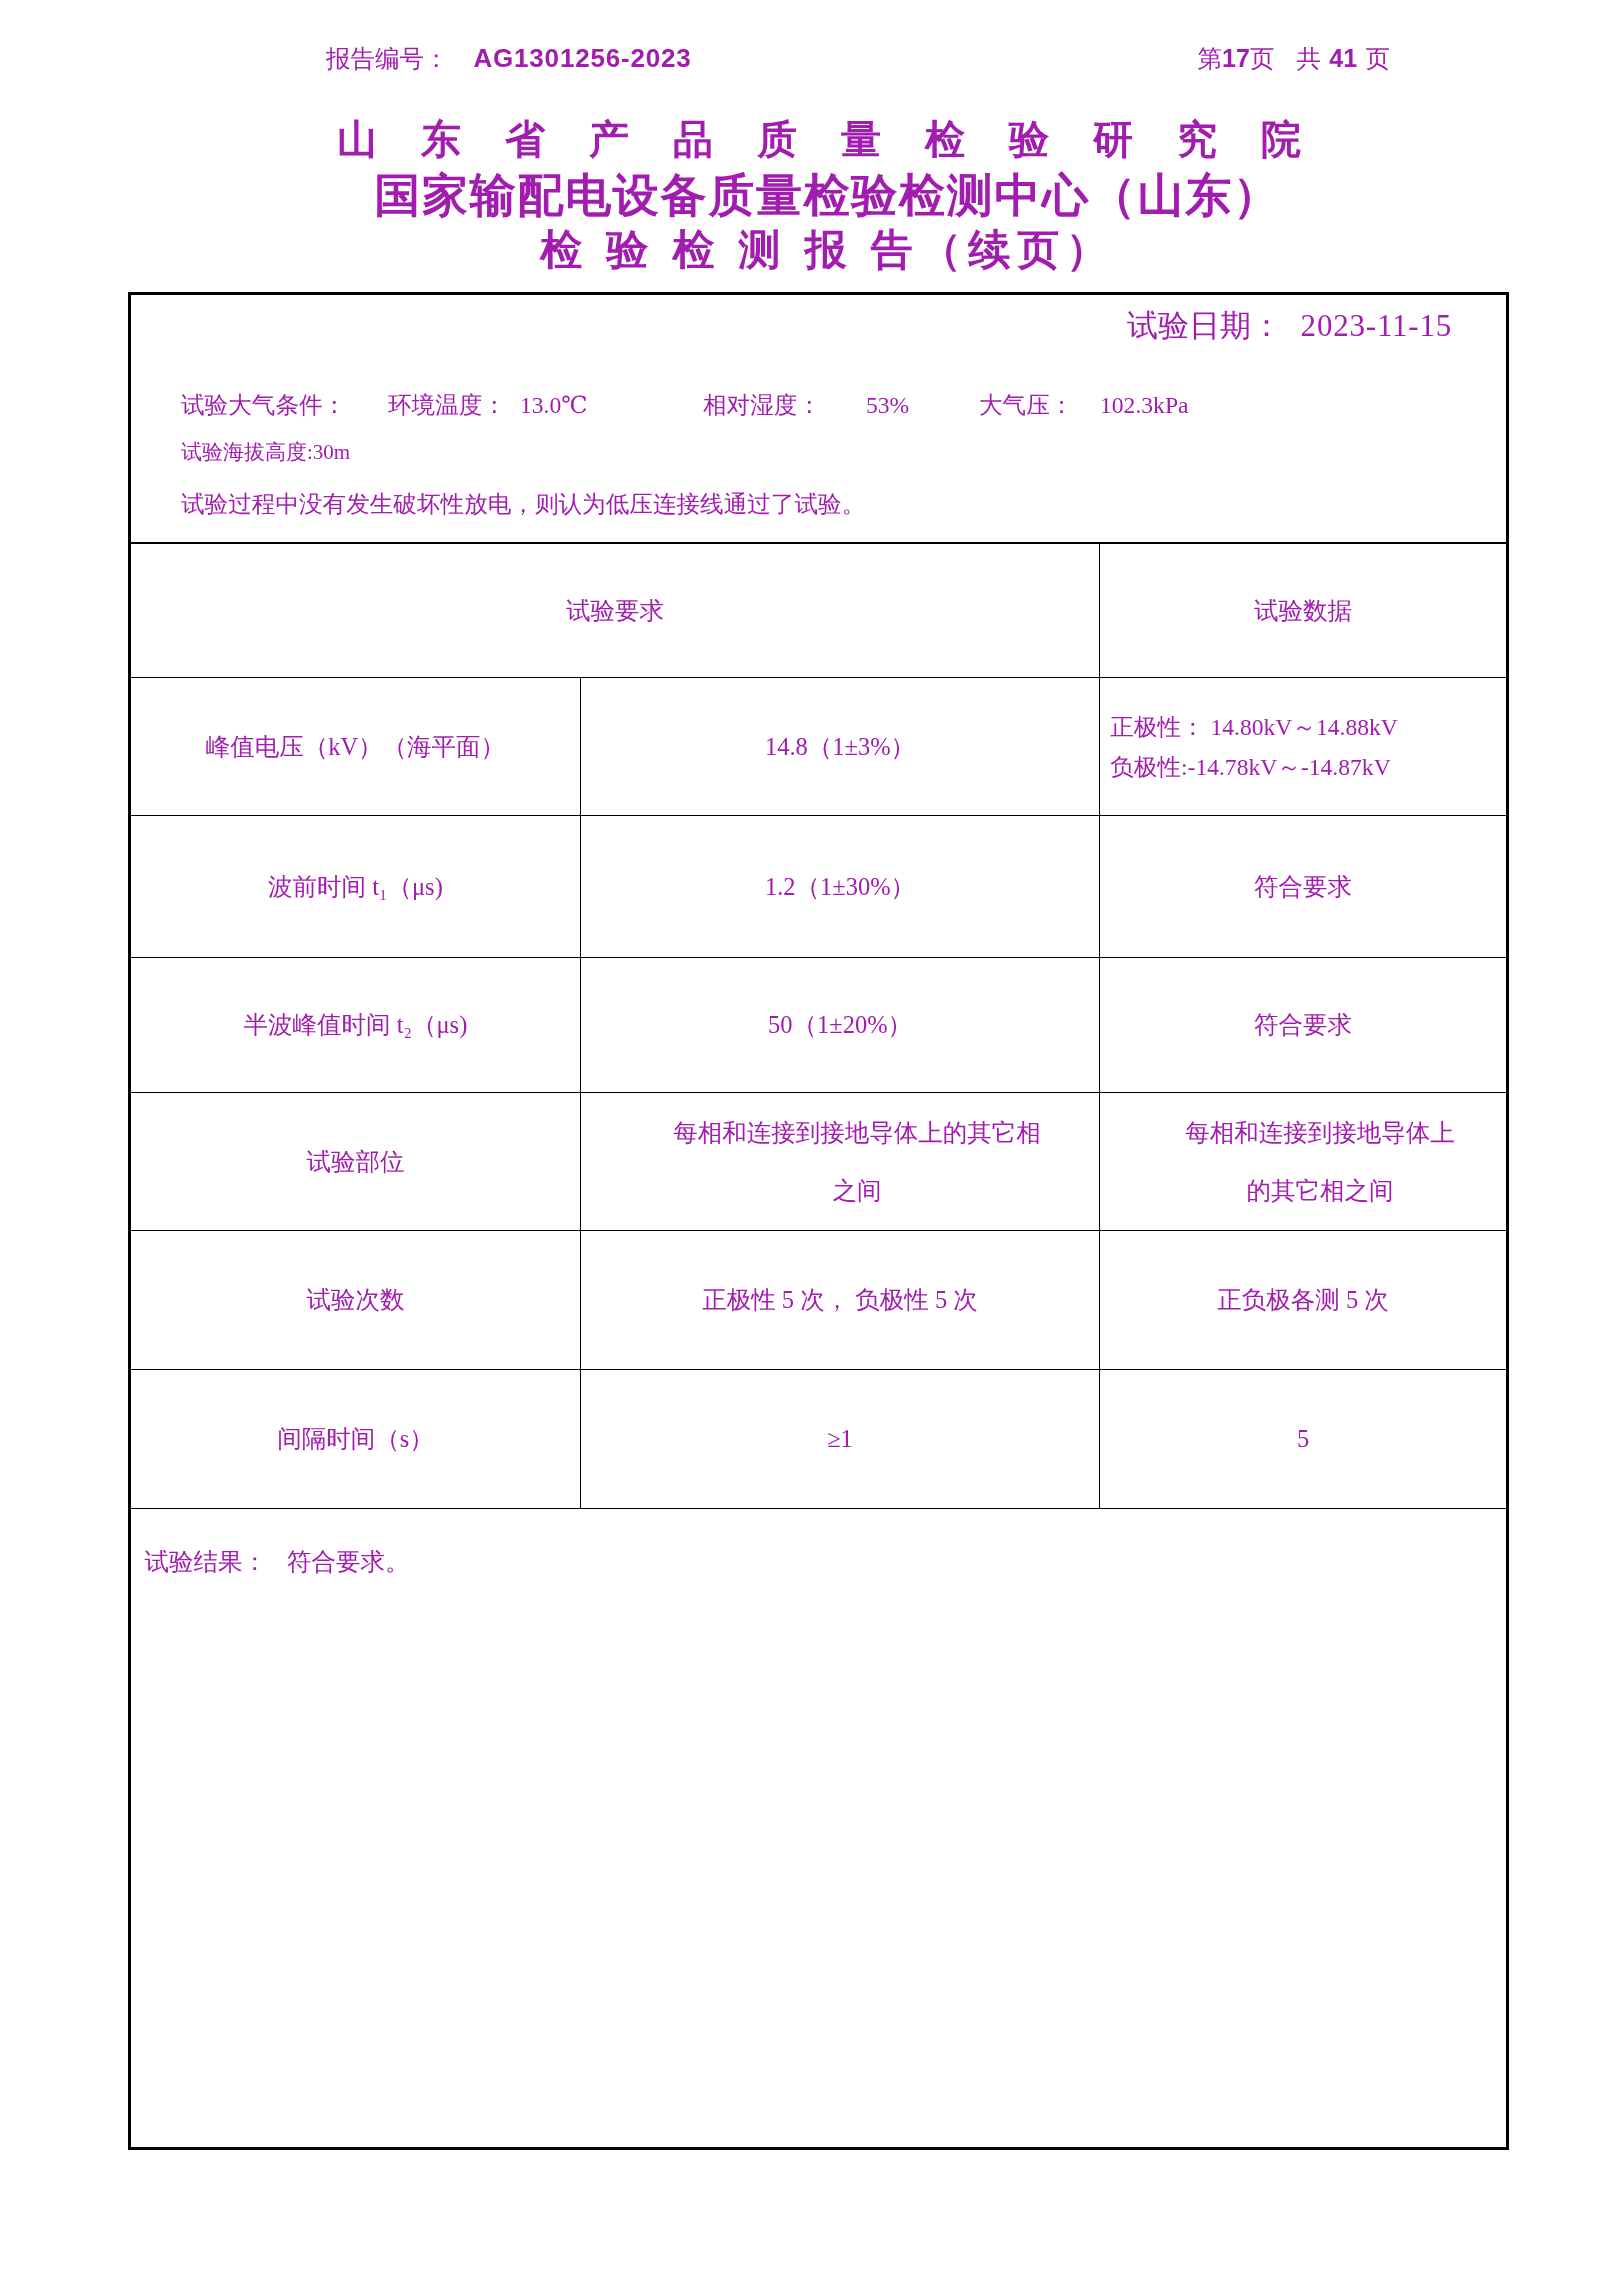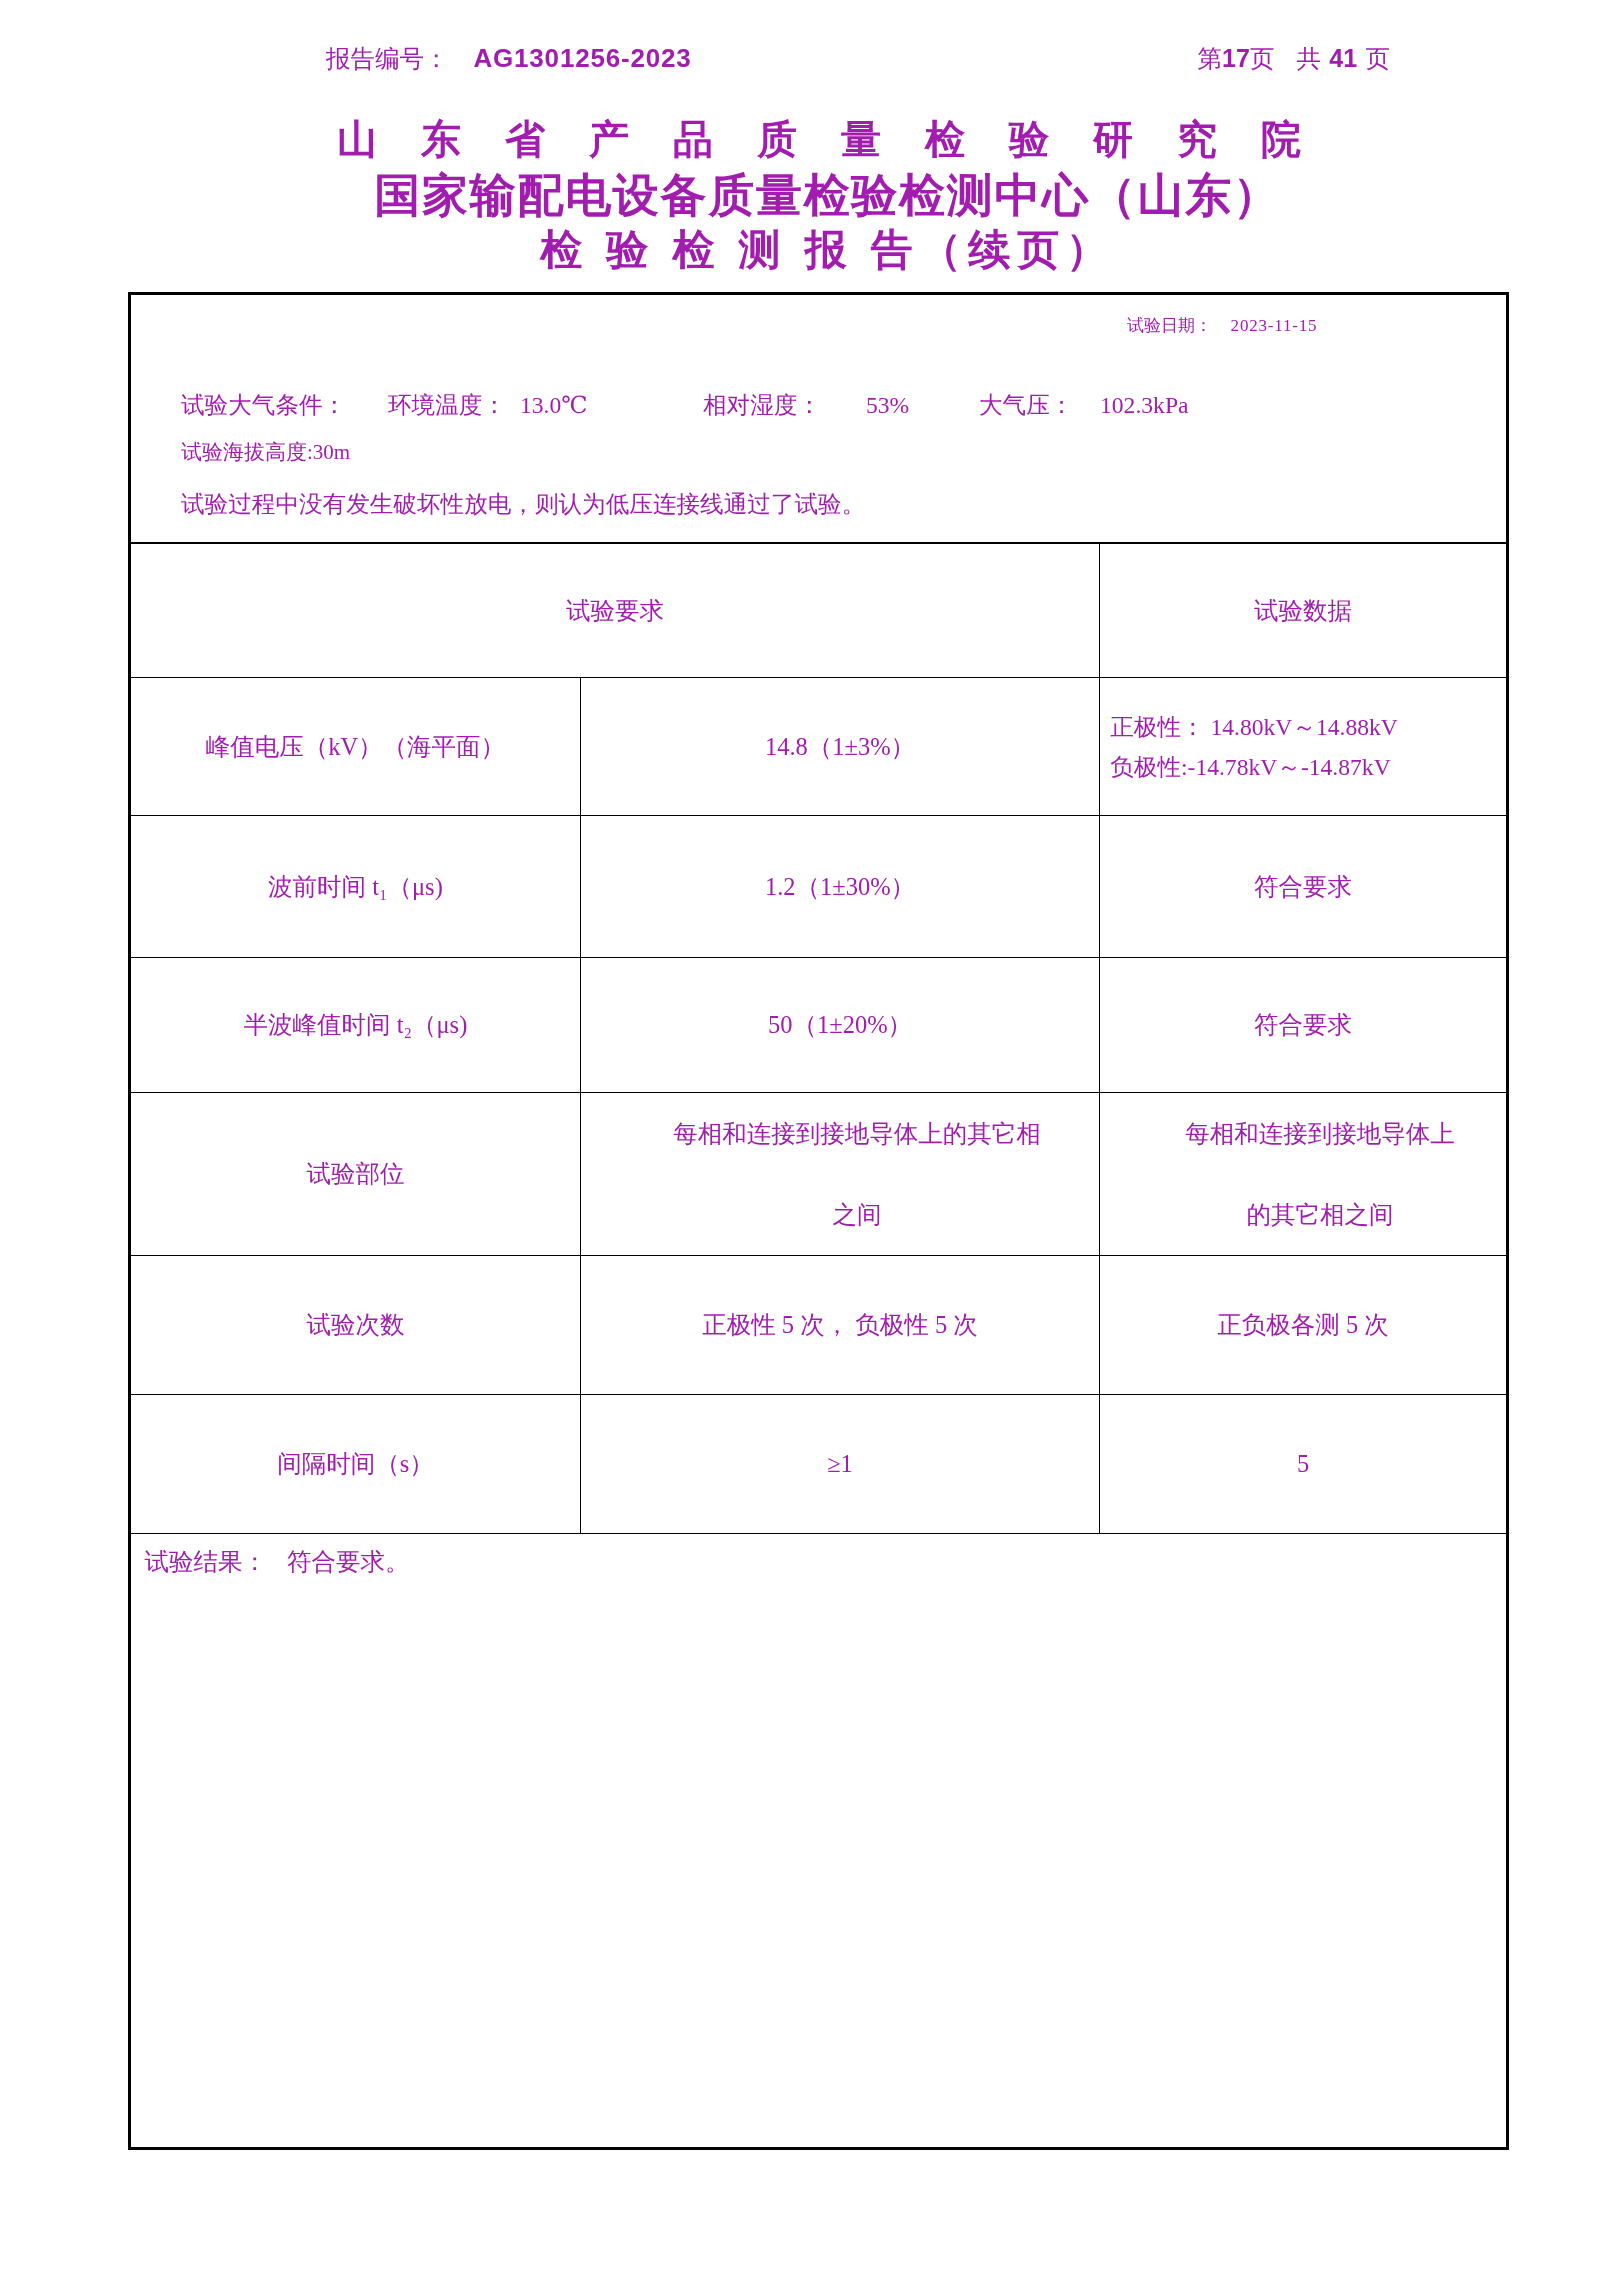--- a/index.html
+++ b/index.html
@@ -30,21 +30,21 @@
   .t1{font-size:40px;font-weight:bold;letter-spacing:17px;line-height:54px;white-space:nowrap;}
   .t2{font-size:46px;font-weight:bold;letter-spacing:1.7px;line-height:57px;white-space:nowrap;}
   .t3{font-size:42px;font-weight:bold;letter-spacing:6.8px;line-height:52px;white-space:nowrap;}
   
   .box{
     position:absolute;left:128px;top:292px;width:1381px;height:1858px;
     border:3.4px solid #000;box-sizing:border-box;
   }
   .box .abs{position:absolute;white-space:nowrap;}
   .sec-heading{left:13.5px;top:15px;font-size:25px;line-height:32px;}
-  .sec-date{left:996px;top:15px;font-size:17px;line-height:32px;}
+  .sec-date{left:996px;top:15px;font-size:31px;line-height:32px;}
   .sec-date .dval{margin-left:18.6px;letter-spacing:0.8px;}
   .cline{left:0;top:95px;width:100%;height:32px;font-size:23.6px;line-height:30px;}
   .cline span{position:absolute;top:0;white-space:nowrap;}
   .c-lab{left:50px;}
   .c-tl{left:257px;}
   .c-tv{left:389px;}
   .c-hl{left:572px;}
   .c-hv{left:735px;}
   .c-pl{left:848px;}
   .c-pv{left:969px;}
@@ -64,21 +64,21 @@
   }
   .ttable td:first-child{border-left:none;}
   .ttable td.lastcol{border-right:none;}
   .hrow td{height:133px;}
   .r1 td{height:137px;}
   .r2 td{height:141px;}
   .r3 td{height:134px;}
   .r4 td{height:137px;}
   .r5 td{height:138px;}
   .r6 td{height:138px;}
-  td.multiline{white-space:pre-line;line-height:81px;padding-left:34px;}
+  td.multiline{white-space:pre-line;line-height:58px;padding-left:34px;}
   td.dataleft{
     text-align:left;padding-left:10px;
     white-space:pre-line;line-height:40px;font-size:23.6px;
   }
   
   .result-line{left:13.5px;top:1251px;font-size:24.5px;line-height:32px;}
   .result-line .rval{margin-left:20px;}
 </style>
 </head>
 <body>

